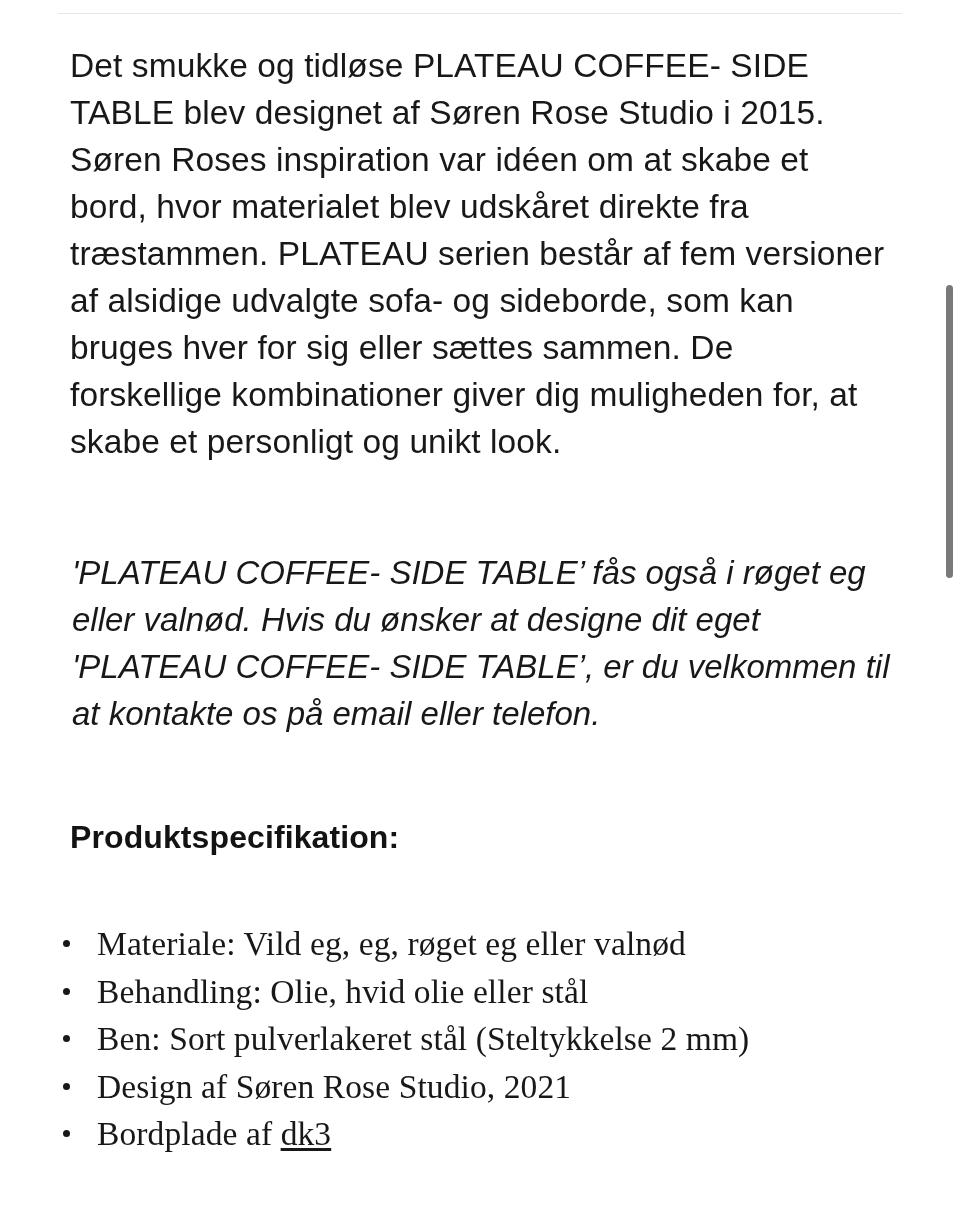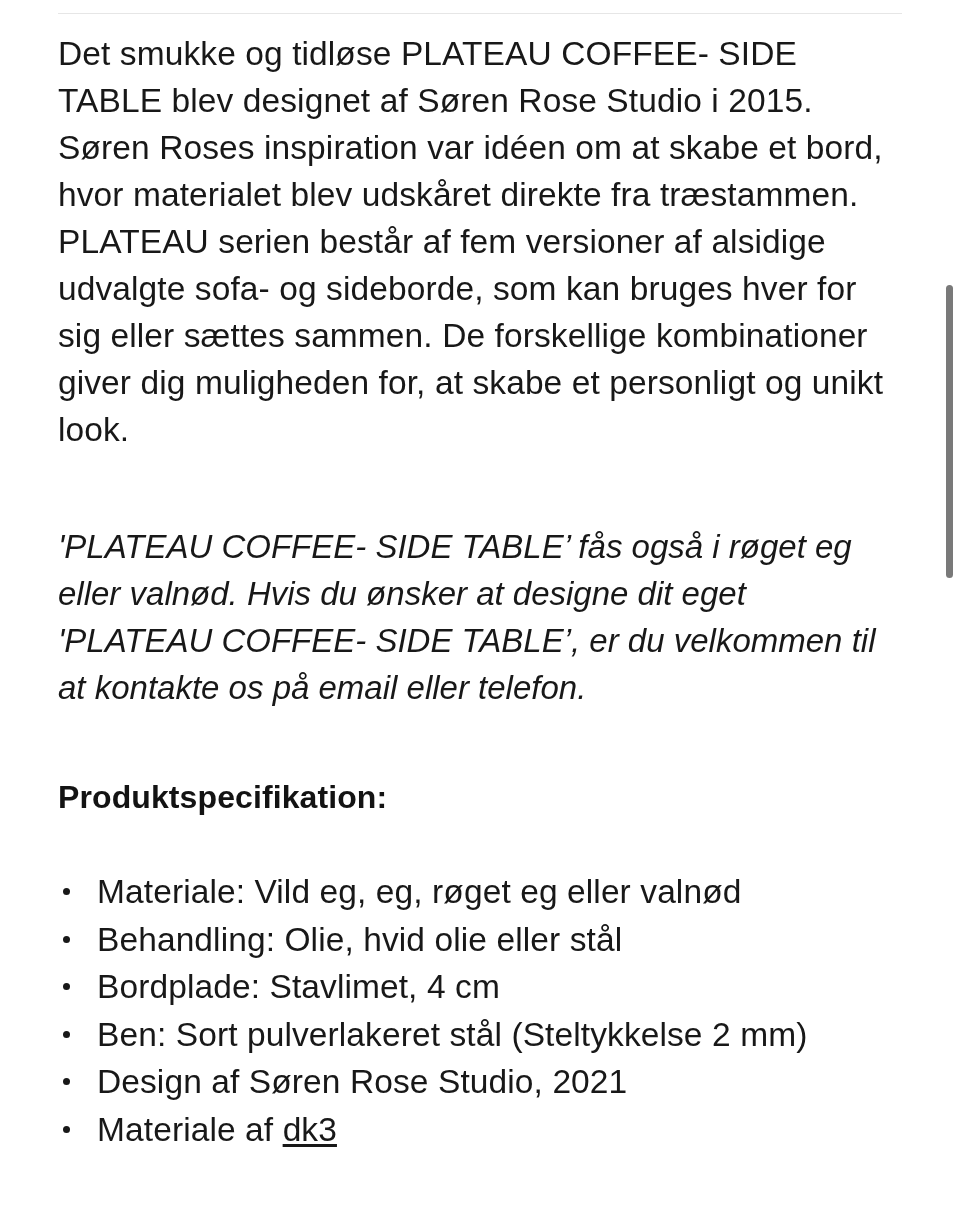--- a/index.html
+++ b/index.html
@@ -33,52 +33,53 @@
     left: 58px;
     top: 30px;
     width: 848px;
   }
 
   .para {
     font-size: 33.5px;
     line-height: 47px;
     letter-spacing: 0.1px;
     font-weight: 400;
-    margin: 0;
+    margin: 12px;
     color: #181818;
   }
 
   .para-intro {
     margin-bottom: 0;
   }
 
   .para-italic {
     font-style: italic;
     font-size: 33px;
     line-height: 47px;
-    margin: 0;
+    margin: 14px;
     padding-top: 70px;
     color: #181818;
   }
 
   .spec-heading {
     font-size: 32px;
     line-height: 44px;
     font-weight: 700;
-    margin: 0;
+    margin: 12px;
     padding-top: 64px;
     letter-spacing: 0.1px;
     color: #131313;
   }
 
   .spec-list {
     list-style: none;
     margin: 0;
     padding: 0;
     padding-top: 49px;
+    font-family: Liberation Serif, serif;
   }
 
   .spec-list li {
     position: relative;
     font-size: 33.5px;
     line-height: 47.5px;
     padding-left: 39px;
     letter-spacing: 0.1px;
     color: #181818;
   }
@@ -135,33 +136,29 @@
     <li>
       <span class="bullet"></span>
       <span>Materiale: Vild eg, eg, røget eg eller valnød</span>
     </li>
     <li>
       <span class="bullet"></span>
       <span>Behandling: Olie, hvid olie eller stål</span>
     </li>
     <li>
       <span class="bullet"></span>
-      <span>Bordplade: Stavlimet, 4 cm</span>
-    </li>
-    <li>
-      <span class="bullet"></span>
       <span>Ben: Sort pulverlakeret stål (Steltykkelse 2 mm)</span>
     </li>
     <li>
       <span class="bullet"></span>
       <span>Design af Søren Rose Studio, 2021</span>
     </li>
     <li>
       <span class="bullet"></span>
-      <span>Materiale af </span><a class="link-underline" href="#">dk3</a>
+      <span>Bordplade af </span><a class="link-underline" href="#">dk3</a>
     </li>
   </ul>
 
 </div>
 
 <div class="scrollbar-track">
   <div class="scrollbar-thumb"></div>
 </div>
 
 </body></html>

